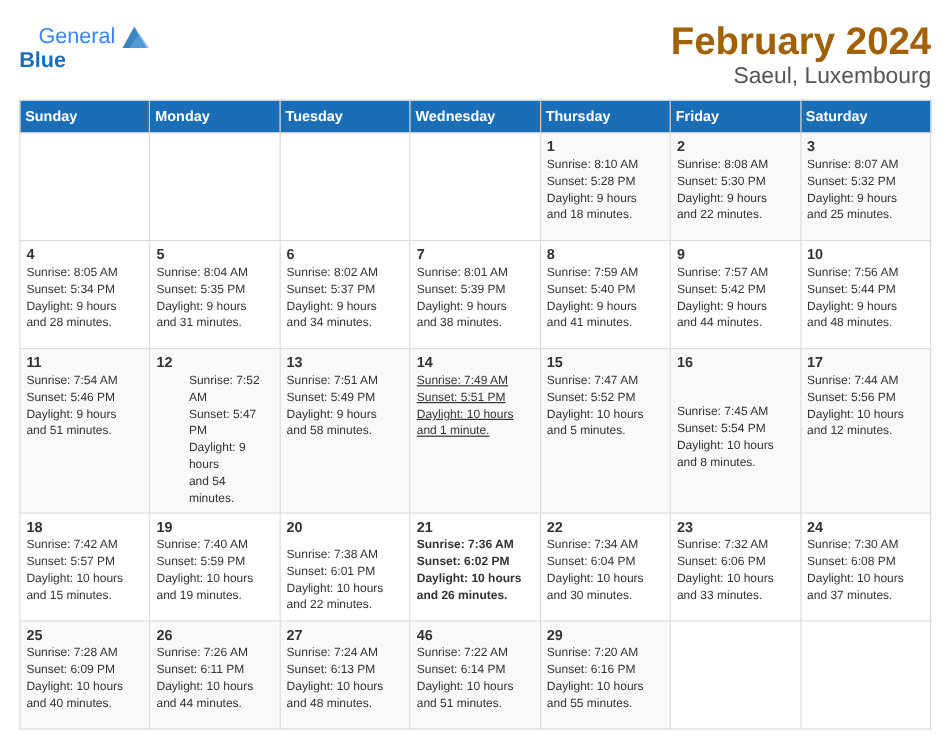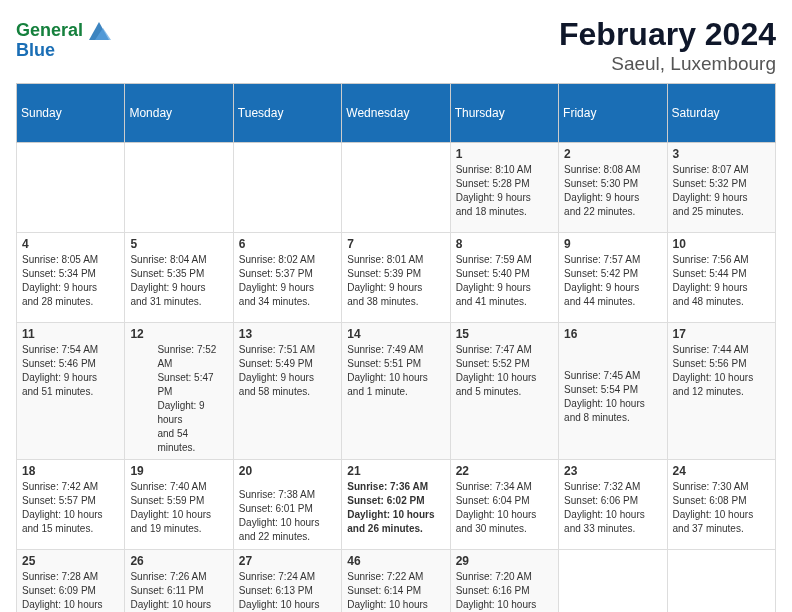--- a/index.html
+++ b/index.html
@@ -15,56 +15,57 @@
       justify-content: space-between;
       align-items: flex-start;
       margin-bottom: 8px;
     }
     .logo {
       display: flex;
       align-items: center;
     }
     .logo-text-general {
       font-size: 18px;
-      font-weight: bold;
-      color: #15803d;
+      font-weight: normal;
+      color: #3b82f6;
+      margin-left: 16px;
     }
     .logo-text-blue {
       font-size: 18px;
       font-weight: bold;
       color: #1a6eb5;
     }
     .logo-icon {
       width: 28px;
       height: 28px;
       margin-left: 2px;
     }
     .title-block {
       text-align: right;
     }
     .month-title {
       font-size: 32px;
       font-weight: bold;
-      color: #0f172a;
+      color: #a16207;
     }
     .location {
       font-size: 19px;
       color: #555;
     }
     table {
       width: 100%;
       border-collapse: collapse;
       table-layout: fixed;
     }
     thead tr th {
       background-color: #1a6eb5;
       color: white;
       font-size: 12px;
-      font-weight: normal;
-      padding: 22px 4px;
+      font-weight: bold;
+      padding: 6px 4px;
       text-align: left;
       border: 1px solid #ccc;
     }
     tbody tr td {
       vertical-align: top;
       border: 1px solid #ddd;
       padding: 4px 5px;
       font-size: 10.5px;
       color: #333;
       height: 90px;
@@ -218,21 +219,21 @@
         </td>
         <td>
           <span class="day-number">13</span>
           <div class="day-info" style="white-space: pre-line;">Sunrise: 7:51 AM
 Sunset: 5:49 PM
 Daylight: 9 hours
 and 58 minutes.</div>
         </td>
         <td>
           <span class="day-number">14</span>
-          <div class="day-info" style="white-space: pre-line;">Sunrise: 7:49 AM
+          <div class="day-info" style="white-space: pre-line; text-decoration: underline;">Sunrise: 7:49 AM
 Sunset: 5:51 PM
 Daylight: 10 hours
 and 1 minute.</div>
         </td>
         <td>
           <span class="day-number">15</span>
           <div class="day-info" style="white-space: pre-line;">Sunrise: 7:47 AM
 Sunset: 5:52 PM
 Daylight: 10 hours
 and 5 minutes.</div>

